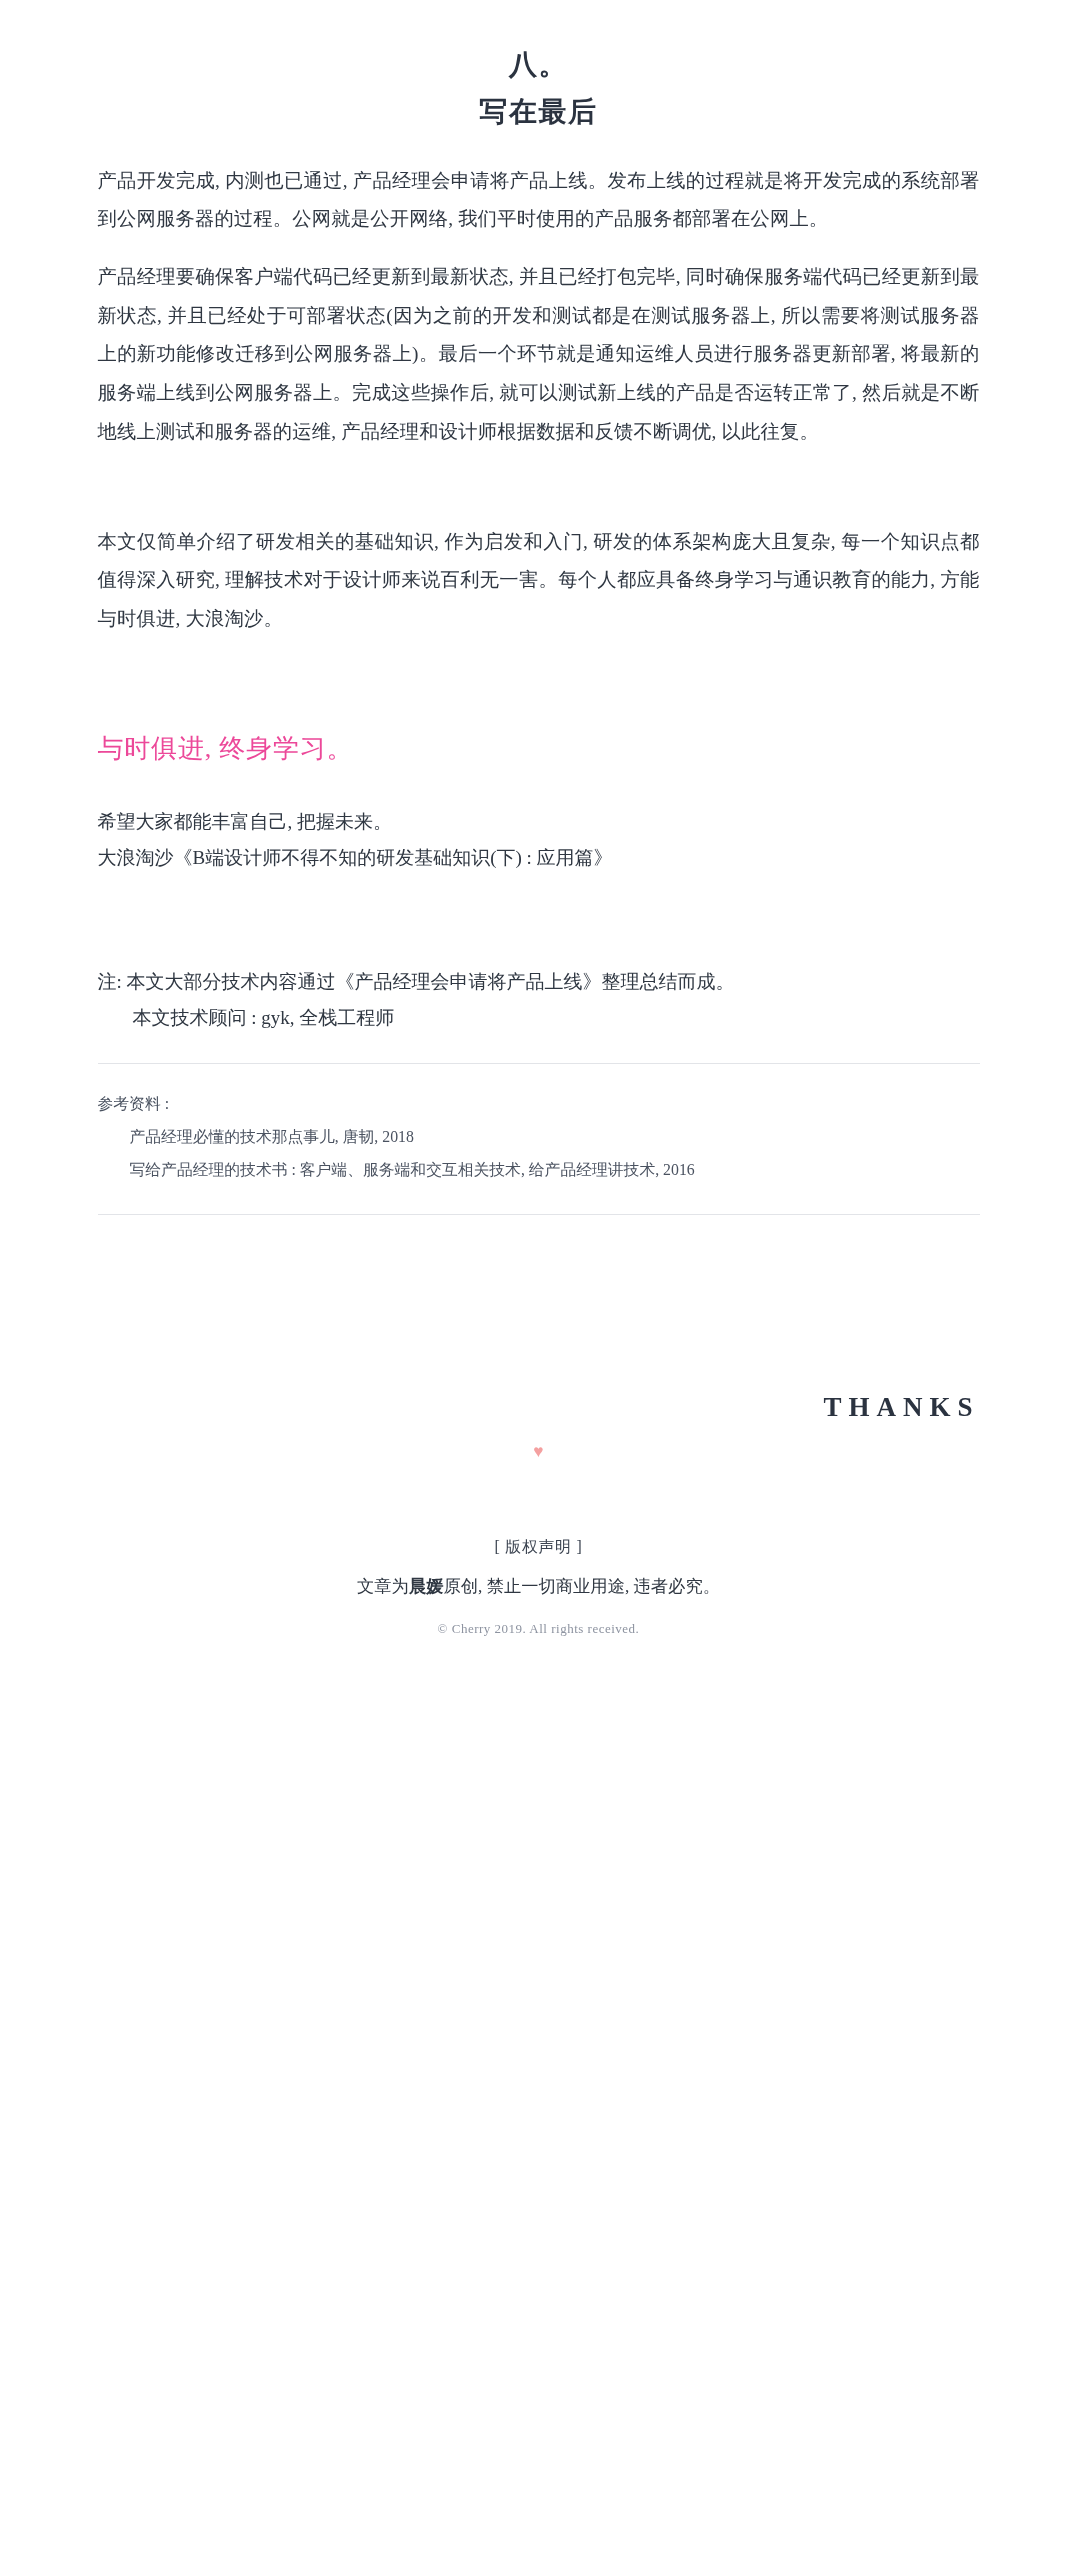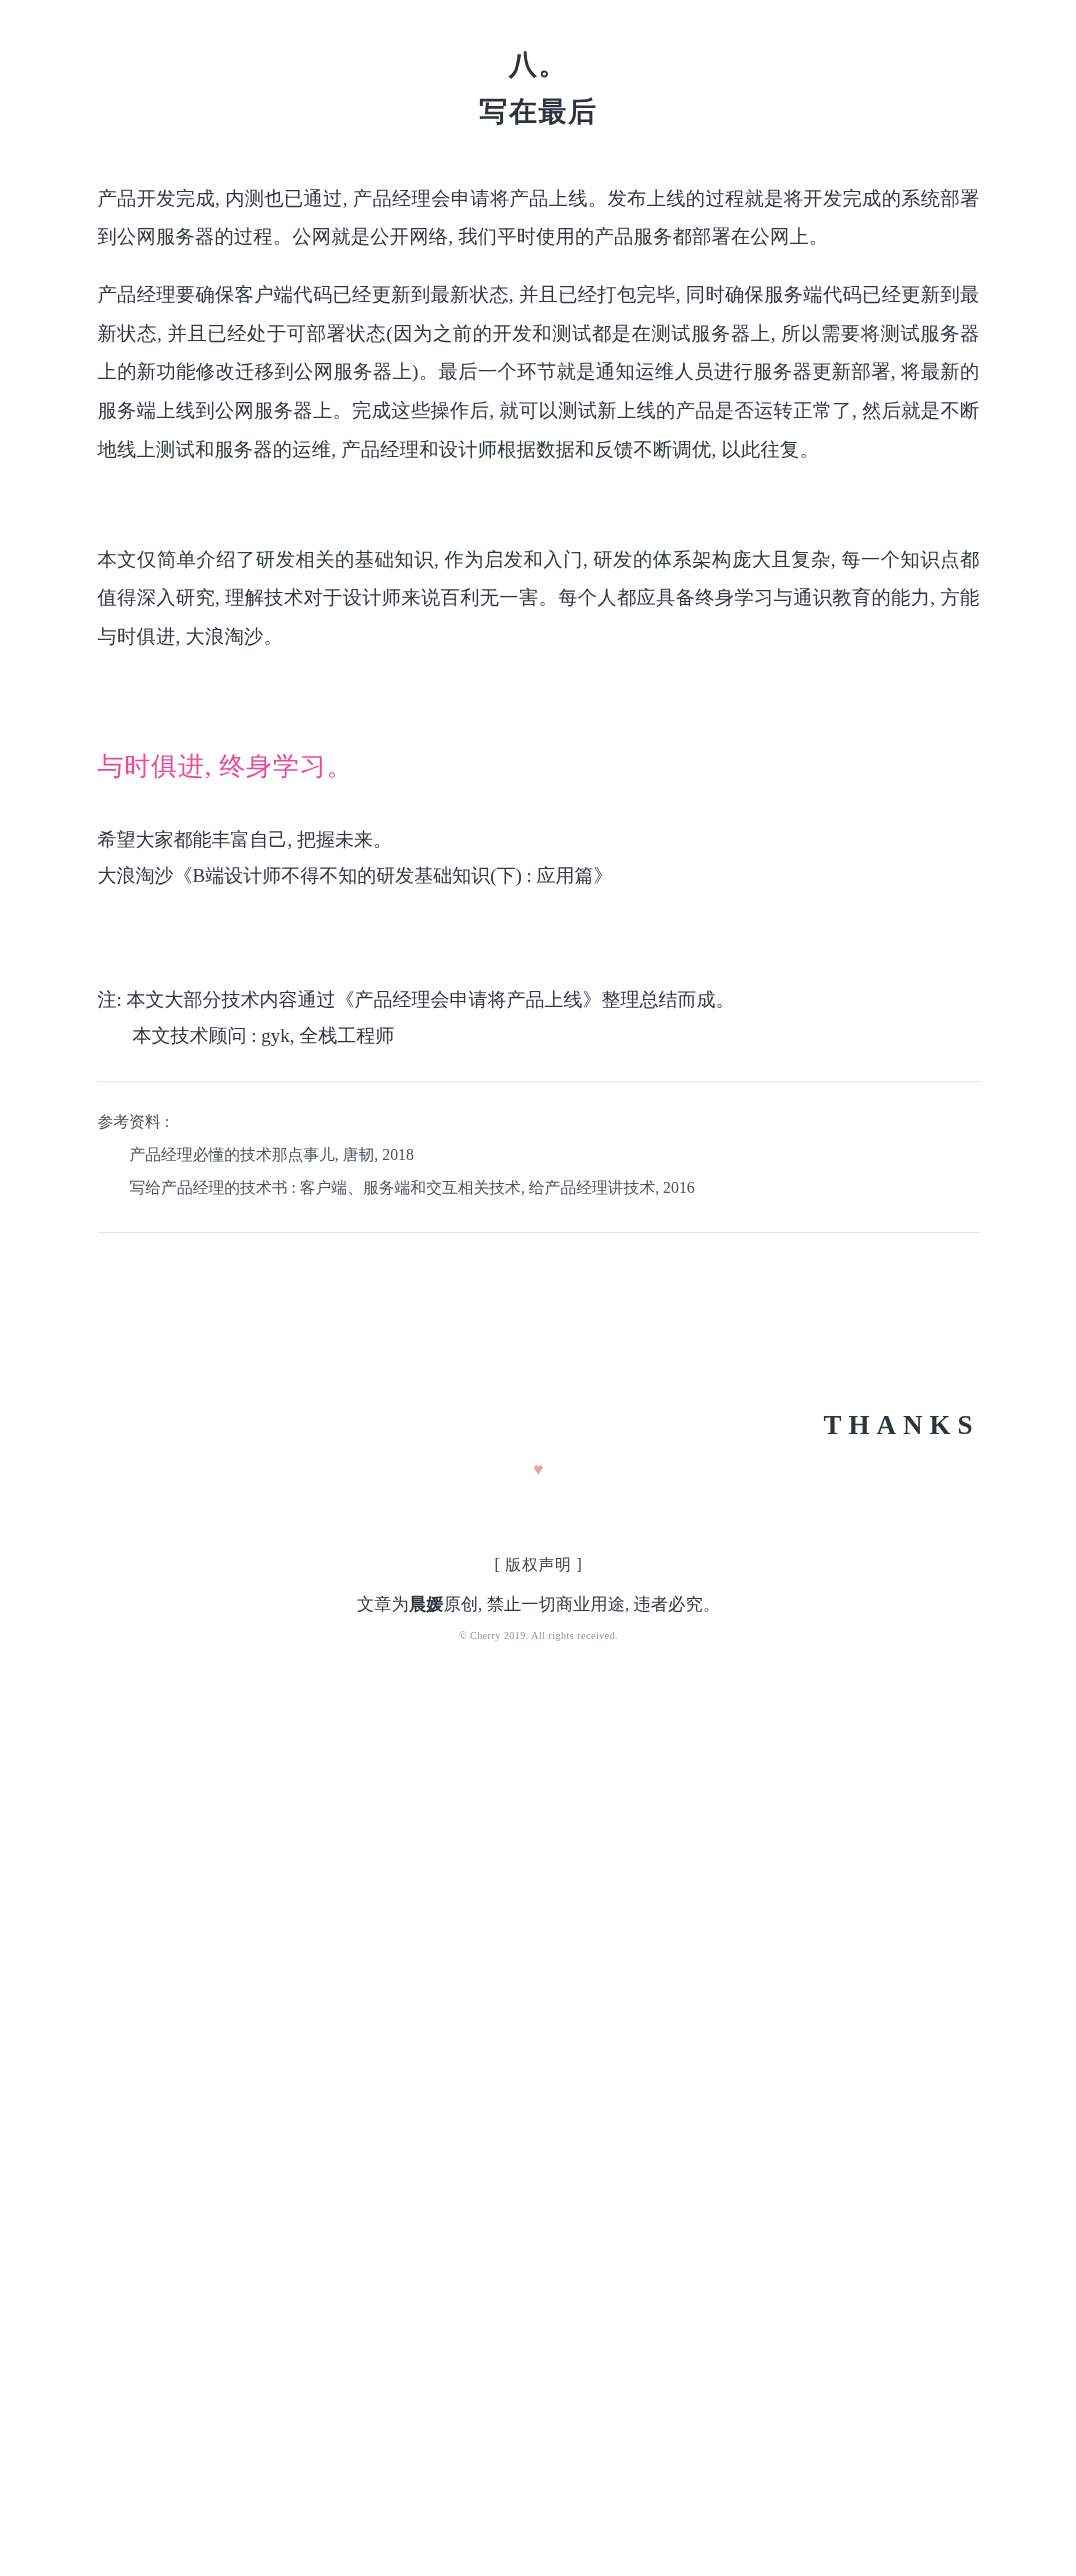--- a/index.html
+++ b/index.html
@@ -48,21 +48,21 @@
 
   
   .para {
     font-size: 19.3px;
     line-height: 2.0;
     color: #2f3742;
     letter-spacing: 0.2px;
     text-align: justify;
   }
   .para-group {
-    margin-top: 47px;
+    margin-top: 29px;
   }
   .para + .para {
     margin-top: 0;
   }
   .spacer-40 { height: 33px; }
   .spacer-80 { height: 68px; }
   .spacer-100 { height: 87px; }
 
   
   .quote {
@@ -131,22 +131,22 @@
   }
   .copyright-line {
     margin-top: 15.8px;
     font-size: 17.3px;
     color: #2f3742;
   }
   .copyright-line .name {
     font-weight: 700;
   }
   .copyright-small {
-    margin-top: 14px;
-    font-size: 10px;
+    margin-top: 23px;
+    font-size: 13px;
     color: #8d93a0;
     letter-spacing: 0.5px;
   }
   .bottom-pad { height: 284px; }
 </style>
 </head>
 <body>
 
 <div class="page">
   <div class="content">

